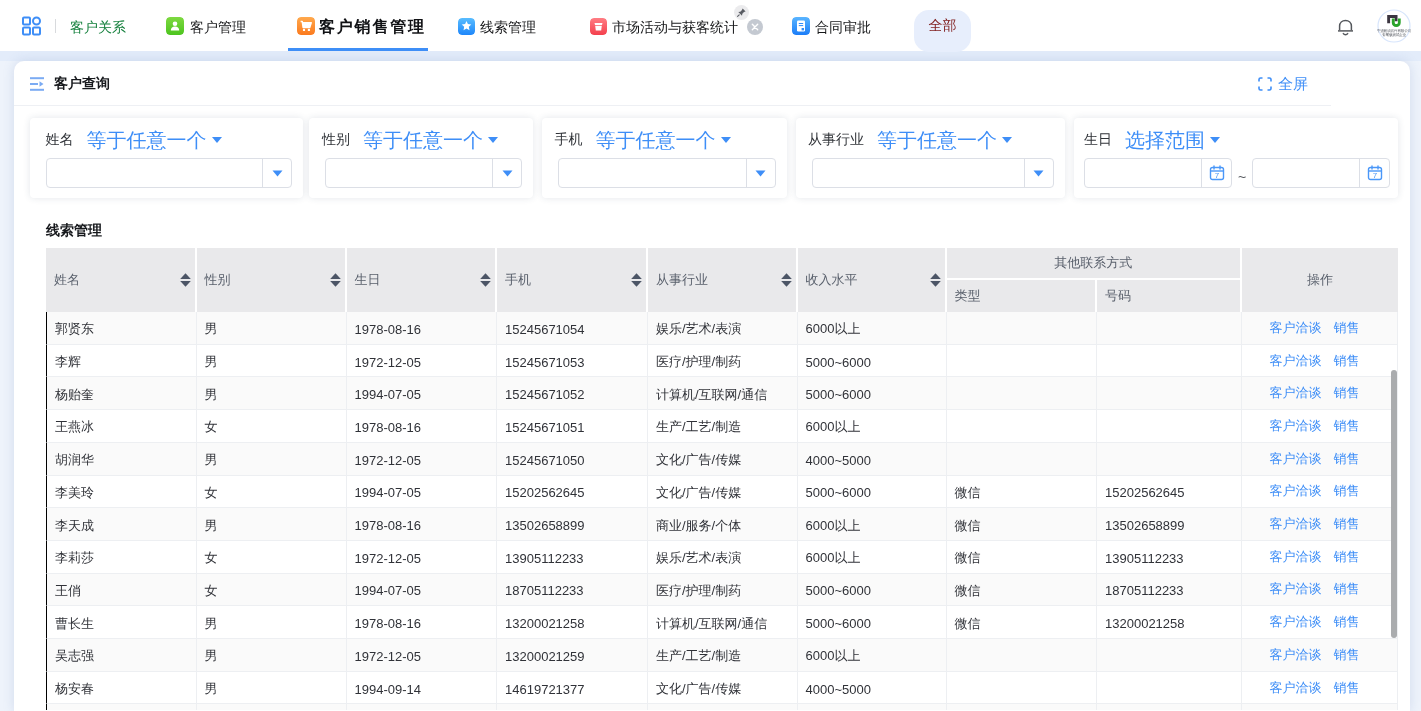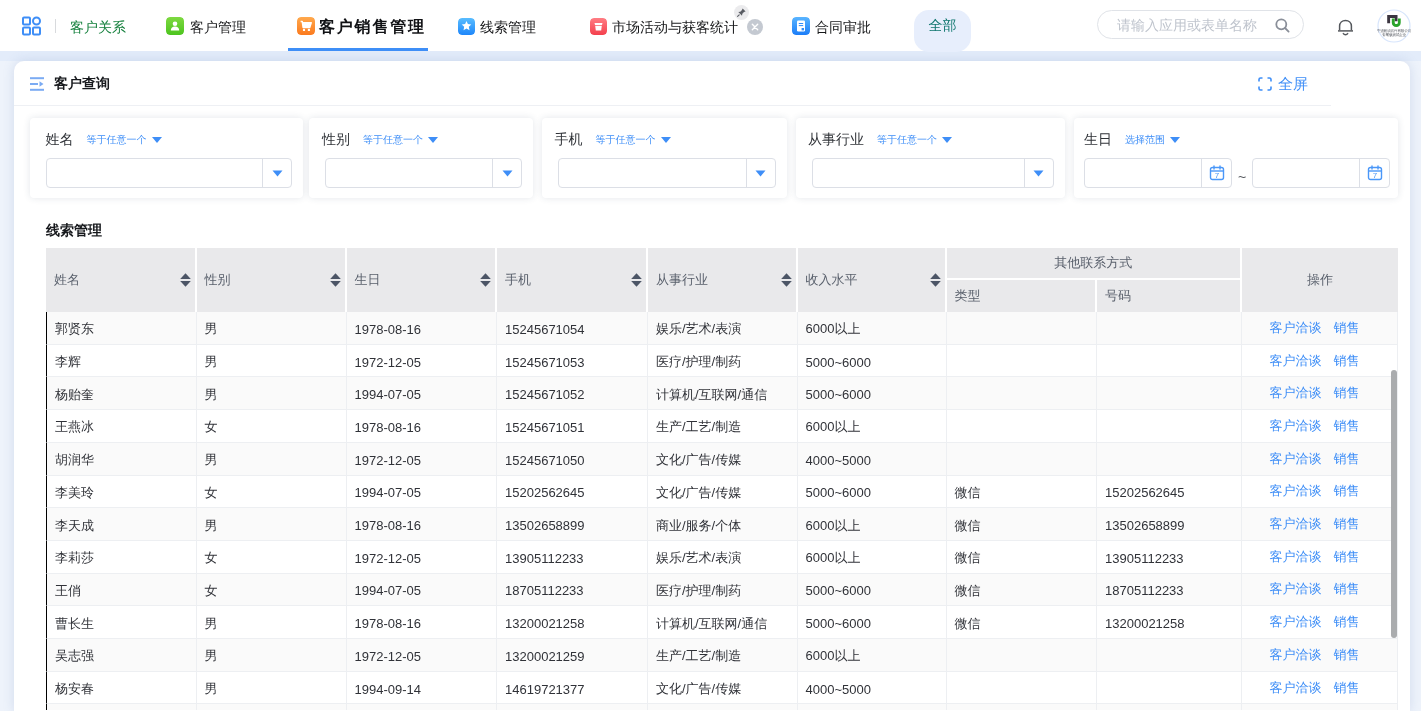--- a/index.html
+++ b/index.html
@@ -14,21 +14,21 @@
 
 
 #panel { position:absolute; left:14px; top:61px; width:1395.5px; height:650px; background:#fff; border-radius:10px 10px 0 0; box-shadow:0 0 12px rgba(80,110,170,0.18); }
 #phead { position:absolute; left:14px; top:61px; width:1317px; height:45px; border-bottom:1px solid #eef0f4; }
 
 
 .fcard { position:absolute; top:118px; height:80px; background:#fff; border-radius:4px;
   box-shadow:0 0 7px rgba(40,60,90,0.13); }
 .frow1 { position:absolute; top:12px; height:20px; display:flex; align-items:center; }
 .flab { font-size:14px; color:#2f3237; margin-right:13px; }
-.fop { font-size:10px; color:#3e8ef7; }
+.fop { font-size:20px; color:#3e8ef7; }
 .fsel { position:absolute; left:16px; right:11px; top:40px; height:30px; border:1px solid #dcdfe6; border-radius:4px; background:#fff; }
 .fcaretbox { position:absolute; right:0; top:0; width:29px; height:28px; border-left:1px solid #dcdfe6; display:flex; align-items:center; justify-content:center; }
 .fdate { position:absolute; top:40px; height:30px; border:1px solid #dcdfe6; border-radius:4px; background:#fff; }
 .fcalbox { position:absolute; right:0; top:0; width:30px; height:28px; border-left:1px solid #dcdfe6; display:flex; align-items:center; justify-content:center; }
 .ftilde { position:absolute; left:160px; top:44px; width:16px; height:30px; line-height:30px; text-align:center; font-size:14px; color:#55585e; }
 
 
 #tblwrap { position:absolute; left:46px; top:248px; width:1352px; }
 table { border-collapse:separate; border-spacing:0; table-layout:fixed; width:1352px; }
 th { background:#e9e9eb; color:#585f6b; font-weight:normal; font-size:13px; text-align:left;
@@ -136,29 +136,22 @@
         </linearGradient>
       </defs>
     <rect width="18" height="18" rx="4" fill="url(#g5)"></rect>
     <rect x="5" y="3.6" width="8" height="10.8" rx="1.2" fill="#fff"></rect>
     <line x1="6.8" y1="6.5" x2="11.2" y2="6.5" stroke="#2f8cf9" stroke-width="1"></line>
     <line x1="6.8" y1="8.6" x2="11.2" y2="8.6" stroke="#2f8cf9" stroke-width="1"></line>
     <rect x="9.6" y="11" width="2.4" height="2.4" fill="#2f8cf9"></rect>
   </svg>
   <div class="abs tabtext" style="left:815px;top:19px">合同审批</div>
 
-  <div class="abs" style="left:914px;top:10px;width:57px;height:42px;border-radius:15px;background:#e7eefc;color:#0f766e;font-size:14px;text-align:center;line-height:30px;">全部</div>
-
-  <div class="abs" style="left:1097px;top:10px;width:207px;height:29px;border:1px solid #e0e3e8;border-radius:14.5px;">
-    <div class="abs" style="left:19px;top:6px;font-size:14px;color:#bfc4cd;">请输入应用或表单名称</div>
-    <svg class="abs" style="right:13px;top:7px" width="15" height="15" viewBox="0 0 15 15">
-      <circle cx="6.3" cy="6.3" r="5" fill="none" stroke="#8a8f99" stroke-width="1.8"></circle>
-      <line x1="10" y1="10" x2="13.6" y2="13.6" stroke="#8a8f99" stroke-width="1.8" stroke-linecap="round"></line>
-    </svg>
-  </div>
+  <div class="abs" style="left:914px;top:10px;width:57px;height:42px;border-radius:15px;background:#e7eefc;color:#7f1d1d;font-size:14px;text-align:center;line-height:30px;">全部</div>
+
 
   <svg class="abs" style="left:1337px;top:17px" width="17" height="20" viewBox="0 0 17 20">
     <path d="M2.6 13.2 L2.6 9 C2.6 5.7 5.2 3.4 8.5 3.4 C11.8 3.4 14.4 5.7 14.4 9 L14.4 13.2" fill="none" stroke="#54575c" stroke-width="1.5"></path>
     <line x1="1" y1="13.9" x2="16" y2="13.9" stroke="#54575c" stroke-width="1.5"></line>
     <path d="M6.3 16.6 C6.8 17.3 7.6 17.7 8.5 17.7 C9.4 17.7 10.2 17.3 10.7 16.6" fill="none" stroke="#54575c" stroke-width="1.4" stroke-linecap="round"></path>
   </svg>
 
   <svg class="abs" style="left:1377px;top:9px" width="34" height="34" viewBox="0 0 34 34">
     <circle cx="17" cy="17" r="16" fill="#fff" stroke="#d7e5fc" stroke-width="1.2"></circle>
     <path d="M10.2 14.3 L10.2 6.1 L20.5 6.1 L20.5 12.2 L17.7 12.2 L17.7 8.9 L13.1 8.9 L13.1 14.3 Z" fill="#3b3540"></path>

